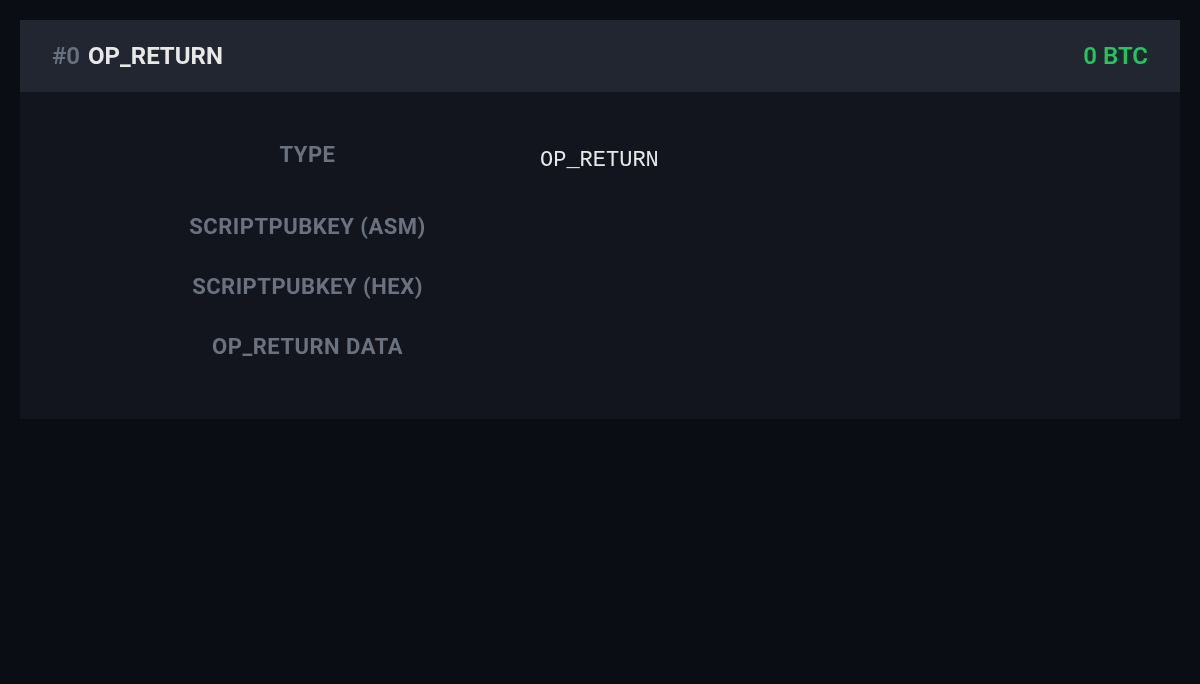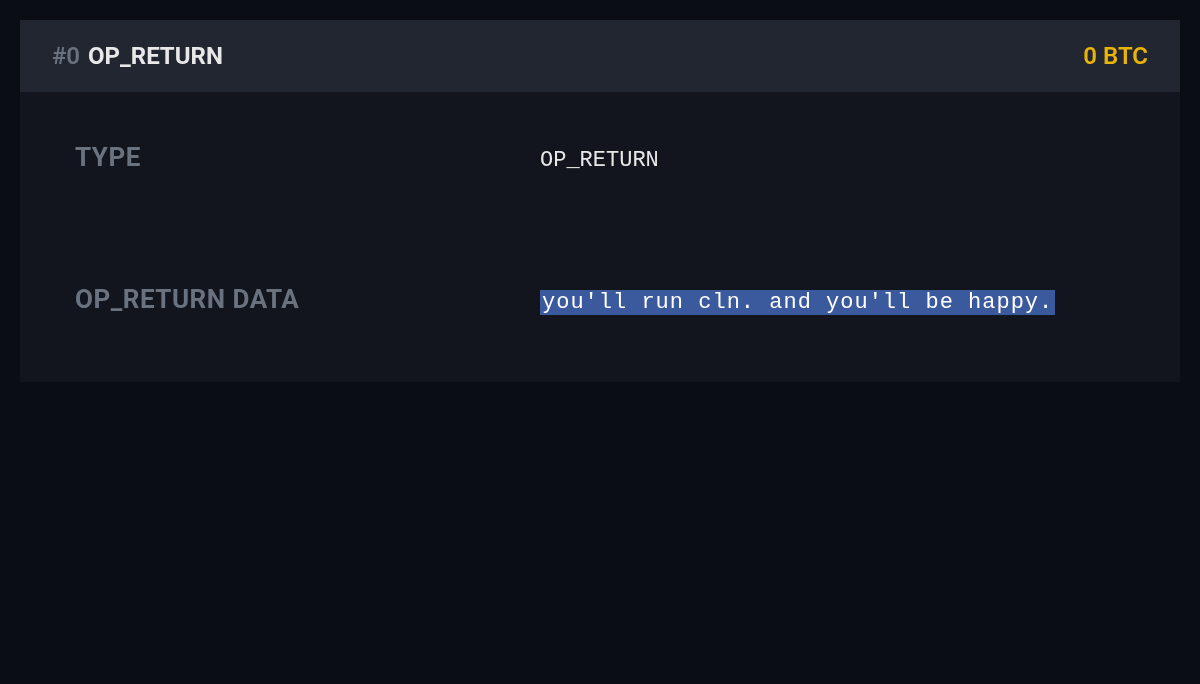--- a/index.html
+++ b/index.html
@@ -34,42 +34,43 @@
       color: #6a7280;
       font-size: 24px;
       font-weight: 600;
     }
     .title {
       color: #e8e8e8;
       font-size: 24px;
       font-weight: 700;
     }
     .amount {
-      color: #eab308;
+      color: #22c55e;
       font-size: 24px;
       font-weight: 600;
       text-align: right;
     }
     .details {
       background: #12151d;
       padding: 50px 55px 60px 55px;
     }
     .row {
       display: flex;
       margin-bottom: 35px;
     }
     .row:last-child {
       margin-bottom: 0;
     }
     .label {
       flex: 0 0 465px;
       color: #6a7280;
-      font-size: 26px;
+      font-size: 22px;
       font-weight: 700;
       letter-spacing: 0.5px;
+      text-align: center;
     }
     .value {
       flex: 1;
       color: #e8e8e8;
       font-size: 22px;
       font-weight: 500;
       font-family: 'Menlo', 'Monaco', 'Courier New', monospace;
       word-break: break-all;
       line-height: 1.7;
     }
@@ -93,25 +94,24 @@
     <div class="amount">0 BTC</div>
   </div>
 
   <div class="details">
     <div class="row">
       <div class="label">TYPE</div>
       <div class="value">OP_RETURN</div>
     </div>
 
     <div class="row">
+      <div class="label">SCRIPTPUBKEY (ASM)</div>
     </div>
 
     <div class="row">
+      <div class="label">SCRIPTPUBKEY (HEX)</div>
     </div>
 
     <div class="row">
       <div class="label">OP_RETURN DATA</div>
-      <div class="value">
-        <span class="value-highlighted">you'll run cln. and you'll be happy.</span>
-      </div>
     </div>
   </div>
 </div>
 
 </body></html>

